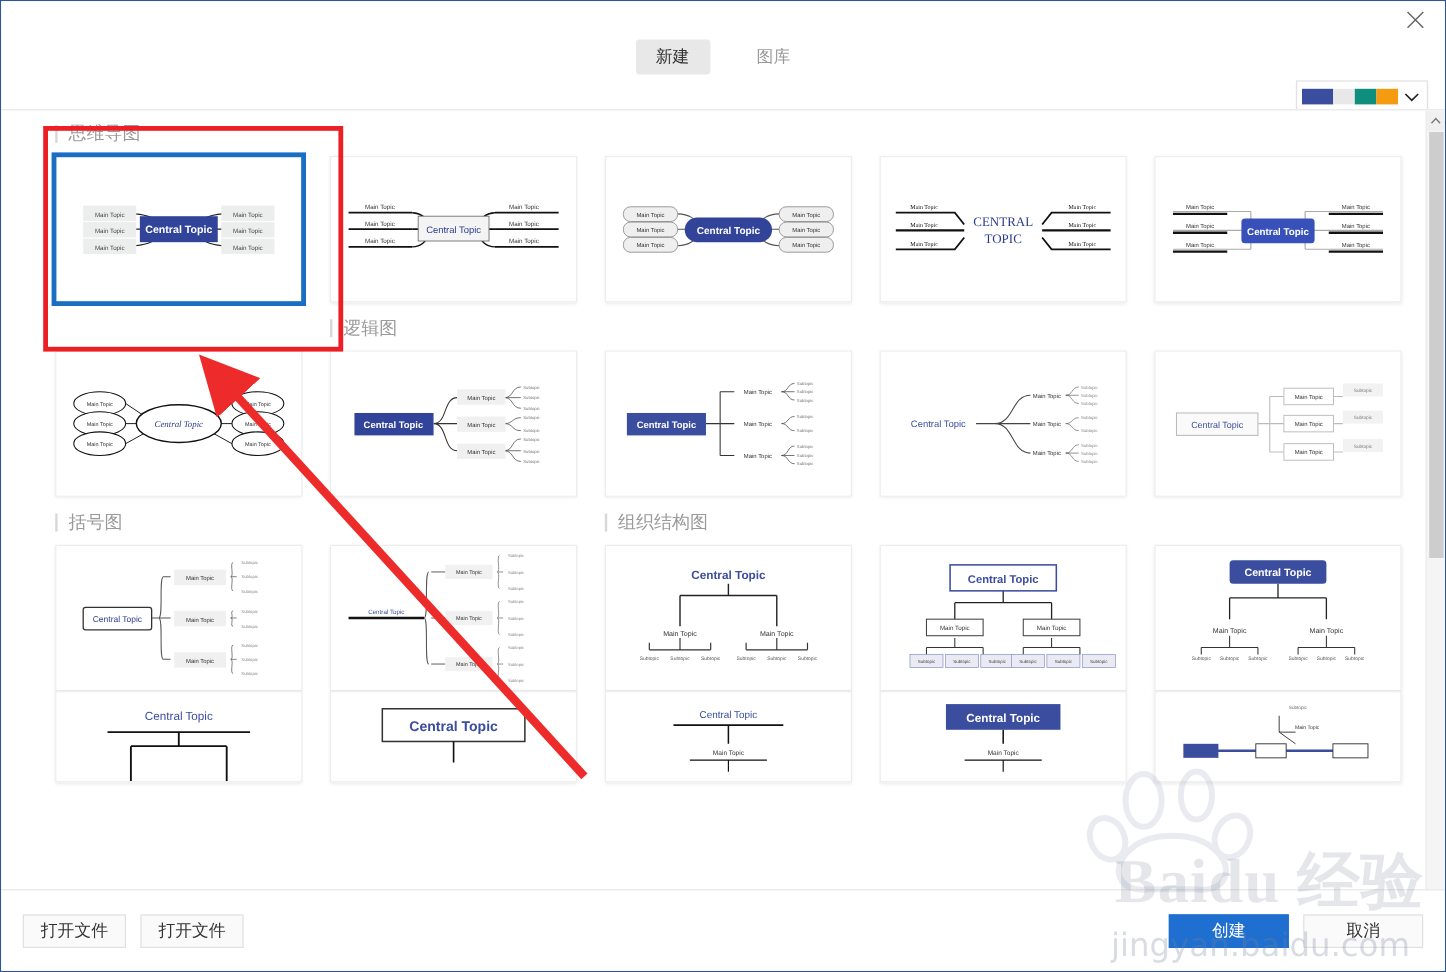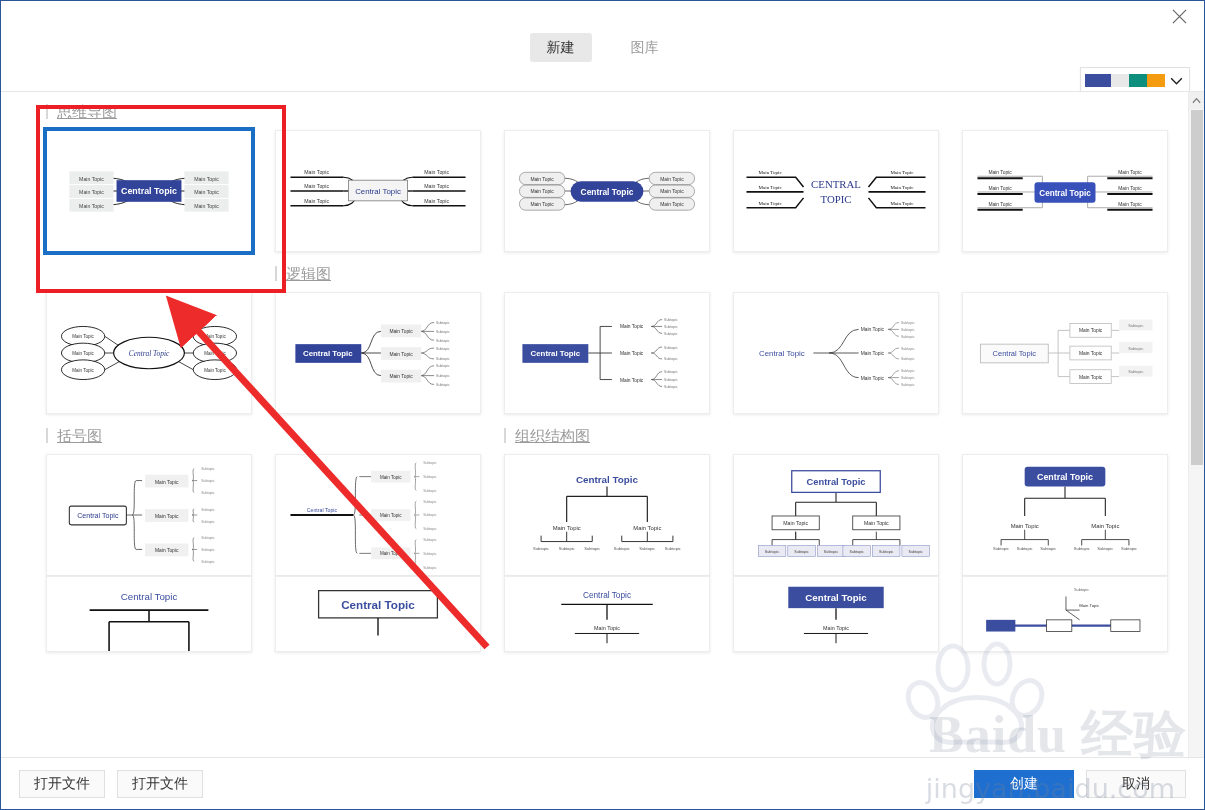--- a/index.html
+++ b/index.html
@@ -75,41 +75,40 @@
   .sb-thumb {
     position:absolute; top:18px; left:2px; width:12px; height:355px;
     background:#cdcdcd; cursor:pointer;
   }
 
   
   .section-title {
     font-size:15px; color:#9a9a9a; padding-left:9px;
     border-left:2px solid #d8d8d8; line-height:1;
     margin:0 0 11px 0;
-    text-decoration:underline;
   }
   .row { display:flex; padding:0 45px; gap:23px; }
   .col { width:206px; }
   .sec-head-row { display:flex; padding:0 45px; gap:23px; margin-top:14px; }
   .sec-head-cell { width:206px; }
   .sec-head-cell.blank { visibility:hidden; }
 
   .card {
     width:206px; height:122px; background:#fff;
     border:1px solid #ededed;
     box-shadow:0 1px 3px rgba(0,0,0,.09);
     position:relative; overflow:hidden; cursor:pointer;
   }
   .card.selected { outline:4px solid #1a6fc4; outline-offset:-1px; }
   .card.tall { height:76px; }
   .card svg { display:block; width:100%; height:100%; }
 
   
   .footer {
-    height:52px; flex:0 0 auto; background:#fff;
+    height:68px; flex:0 0 auto; background:#fff;
     border-top:1px solid #e6e6e6;
     display:flex; align-items:center; padding:0 18px;
     position:relative;
   }
   .btn {
     height:28px; min-width:78px; padding:0 14px;
     border:1px solid #e0e0e0; background:#fafafa; color:#333;
     font-size:14px; cursor:pointer; margin-right:12px;
     display:flex; align-items:center; justify-content:center;
   }

